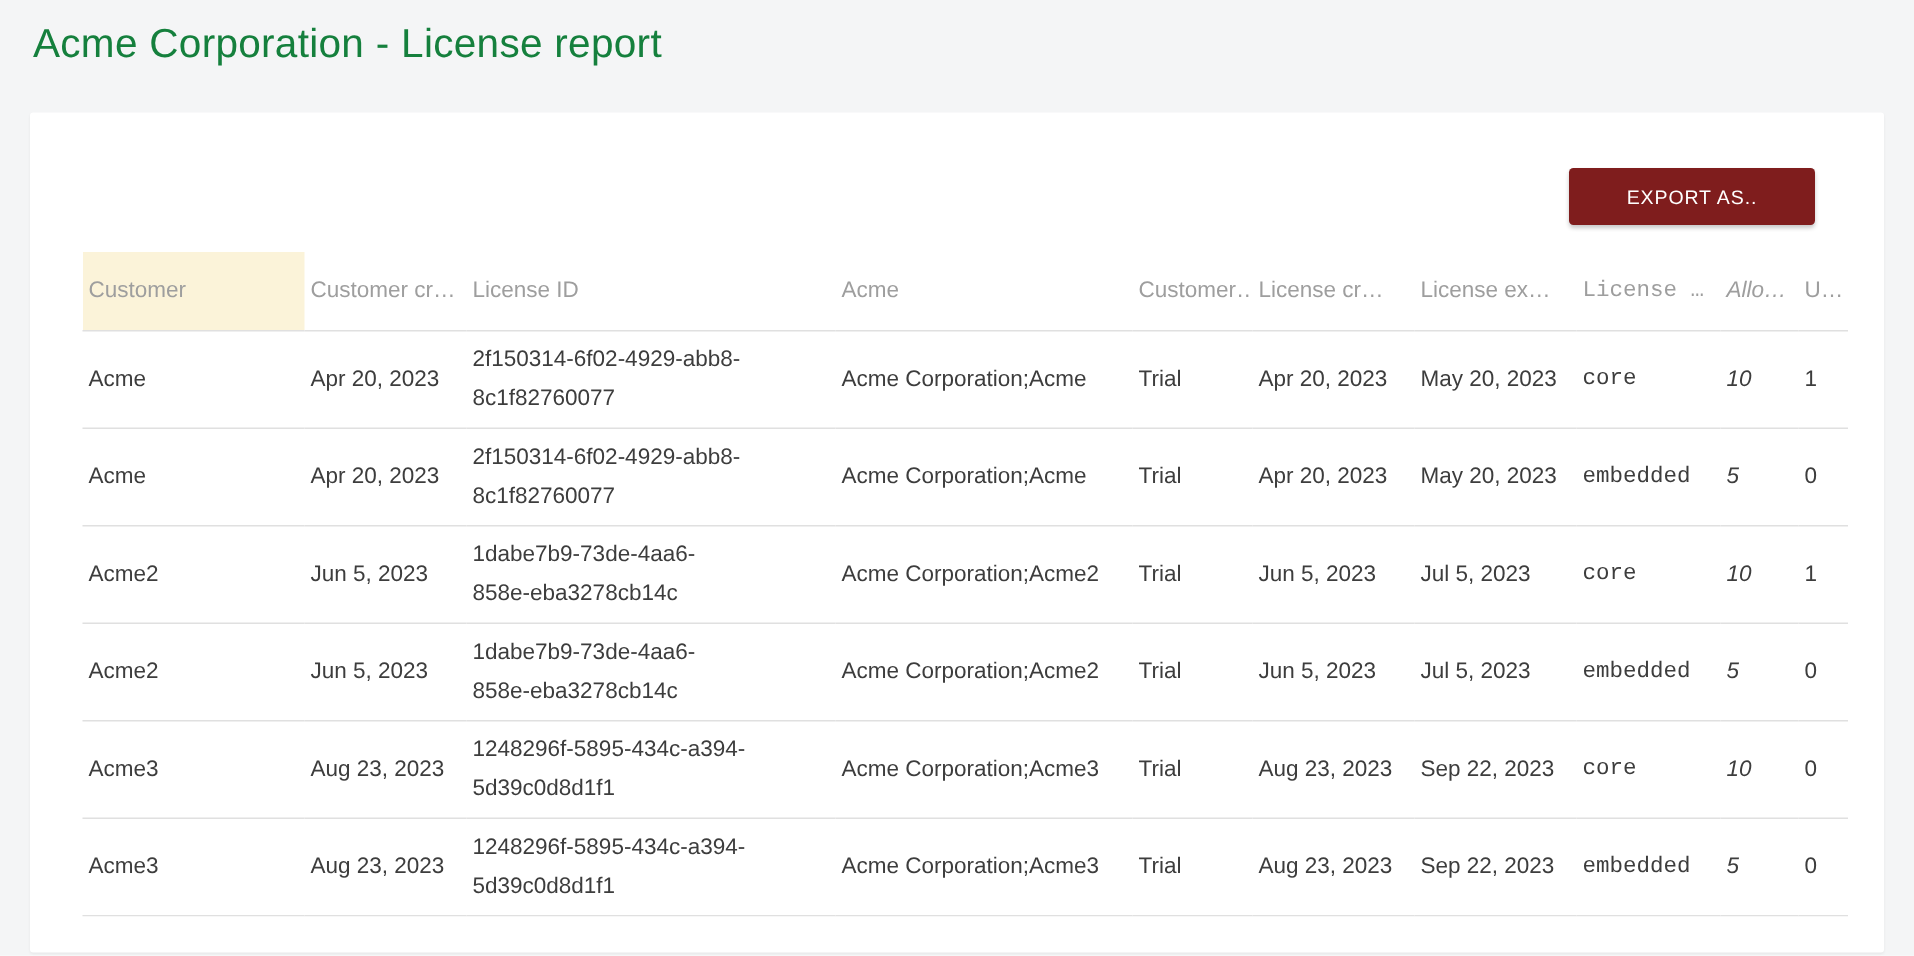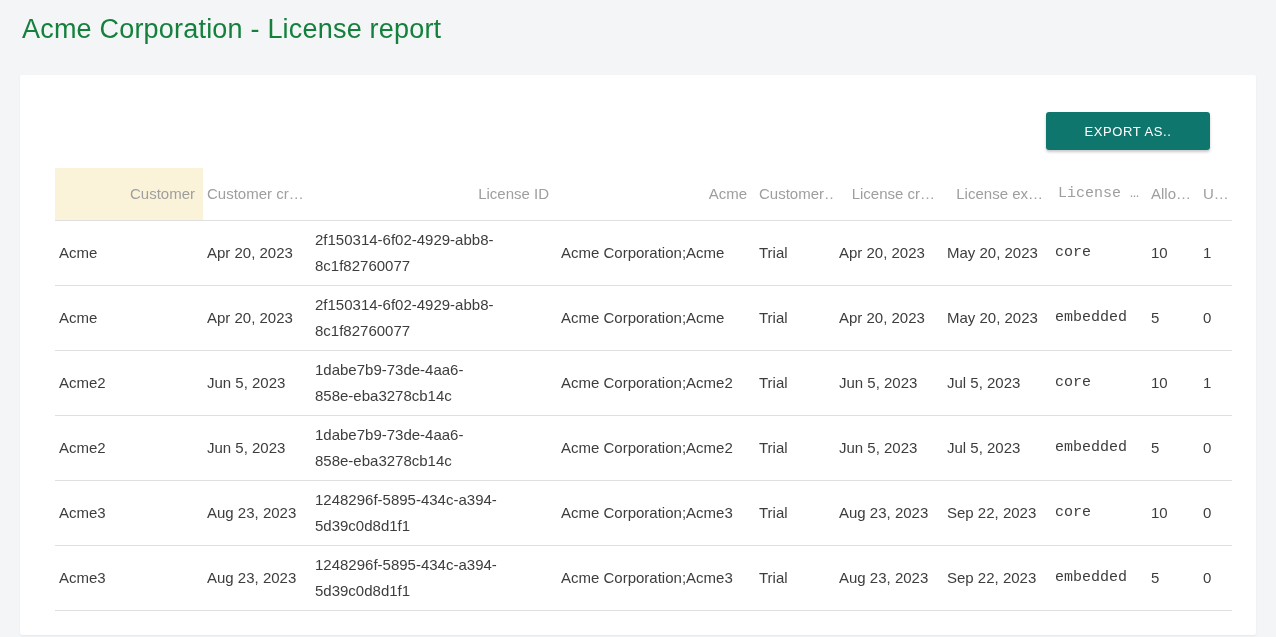--- a/index.html
+++ b/index.html
@@ -23,21 +23,21 @@
     border-radius: 2px;
     box-shadow: 0 1px 2px rgba(0,0,0,0.06);
     padding: 0 0 24px 0;
   }
   .toolbar {
     display: flex;
     justify-content: flex-end;
     padding: 37px 46px 0 35px;
   }
   .export-btn {
-    background: #0f766e;
+    background: #7f1d1d;
     color: #ffffff;
     border: none;
     border-radius: 3px;
     height: 38px;
     min-width: 164px;
     padding: 0 22px;
     font-family: "Liberation Sans", sans-serif;
     font-size: 13px;
     font-weight: 500;
     letter-spacing: 0.6px;
@@ -50,21 +50,21 @@
   }
   table {
     width: 1177px;
     table-layout: fixed;
     border-collapse: collapse;
     font-size: 15px;
   }
   th {
     color: #9e9e9e;
     font-weight: 400;
-    text-align: right;
+    text-align: left;
     height: 52px;
     padding: 0 8px 0 4px;
     border-bottom: 1px solid #e0e0e0;
     white-space: nowrap;
     overflow: hidden;
     cursor: pointer;
   }
   th.highlight { background: #fbf3d9; }
   td {
     color: #3d3d3d;
@@ -77,21 +77,21 @@
   }
   .col-0 { width: 148px; }
   .col-1 { width: 108px; }
   .col-2 { width: 246px; }
   td.col-2 { padding-right: 58px; }
   .col-3 { width: 198px; }
   .col-4 { width: 80px; }
   .col-5 { width: 108px; }
   .col-6 { width: 108px; }
   .col-7 { width: 96px; font-family: Liberation Mono, monospace; }
-  .col-8 { width: 52px; }
+  .col-8 { width: 52px; font-style: italic; }
   .col-9 { width: 33px; }
   td.col-3, td.col-4, td.col-5, td.col-6, td.col-7, td.col-8, td.col-9,
   td.col-0, td.col-1 { white-space: nowrap; overflow: hidden; }
 </style>
 </head>
 <body>
 
 <h1 class="page-title">Acme Corporation - License report</h1>
 
 <div class="card">

